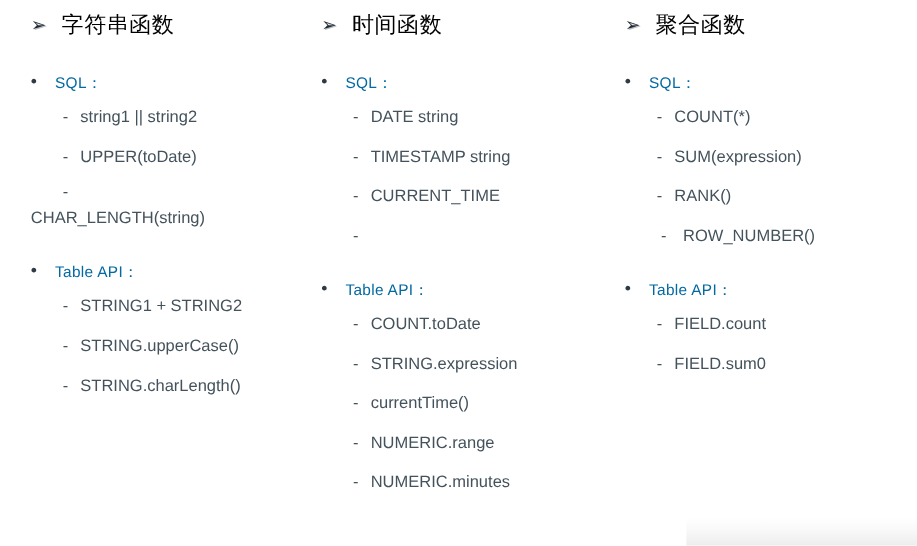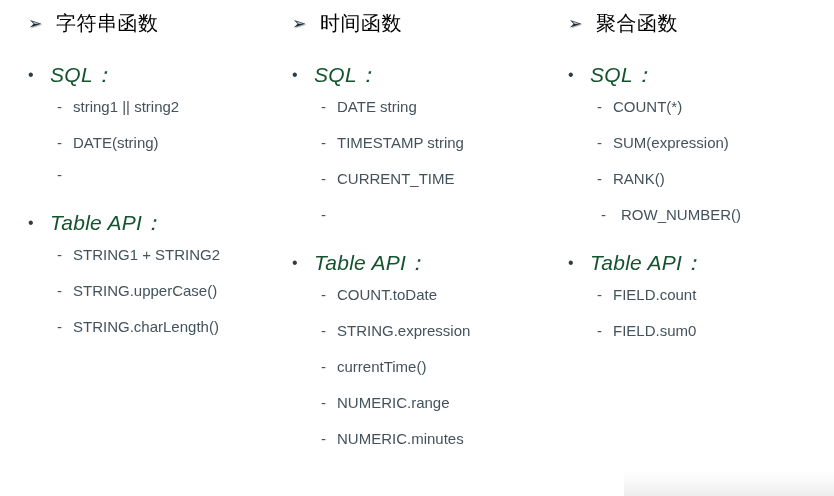--- a/index.html
+++ b/index.html
@@ -79,25 +79,24 @@
   }
   .dot-bullet {
     flex: 0 0 auto;
     width: 22px;
     font-size: 16px;
     line-height: 30px;
     color: #2f3a43;
     text-align: left;
   }
   .section-title {
-    font-size: 21px;
+    font-size: 14px;
     line-height: 30px;
-    color: #14532d;
+    color: #0369a1;
     letter-spacing: 0.3px;
-    font-style: italic;
   }
 
   .items {
     list-style: none;
     margin: 0;
     padding: 0 0 0 29px;
   }
   .item {
     display: flex;
     align-items: flex-start;
@@ -169,24 +168,25 @@
             <span class="dot-bullet">•</span>
             <span class="section-title">SQL：</span>
           </div>
           <ul class="items" style="margin-top: 8px;">
             <li class="item" style="margin-top: 0px;">
               <span class="dash">-</span>
               <span class="item-text">string1 || string2</span>
             </li>
             <li class="item" style="margin-top: 18px;">
               <span class="dash">-</span>
-              <span class="item-text">DATE(string)</span>
+              <span class="item-text">UPPER(toDate)</span>
             </li>
             <li class="item-wrap" style="margin-top: 14px;">
               <span class="dash">-</span>
+              <span class="item-text" style="margin-top: 6px;">CHAR_LENGTH(string)</span>
             </li>
           </ul>
         </div>
         <div class="section" style="margin-top: 24px;">
           <div class="section-head">
             <span class="dot-bullet">•</span>
             <span class="section-title">Table API：</span>
           </div>
           <ul class="items" style="margin-top: 8px;">
             <li class="item" style="margin-top: 0px;">

